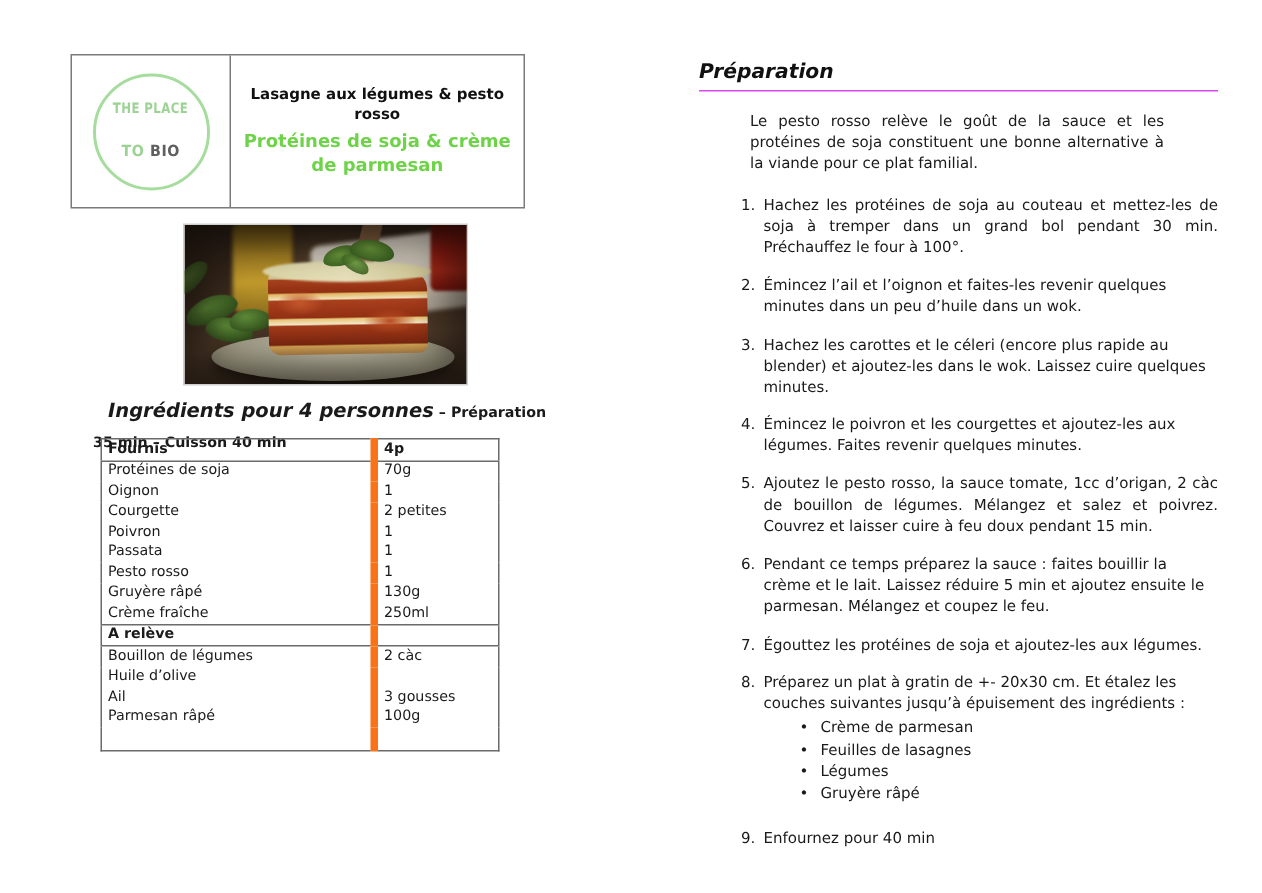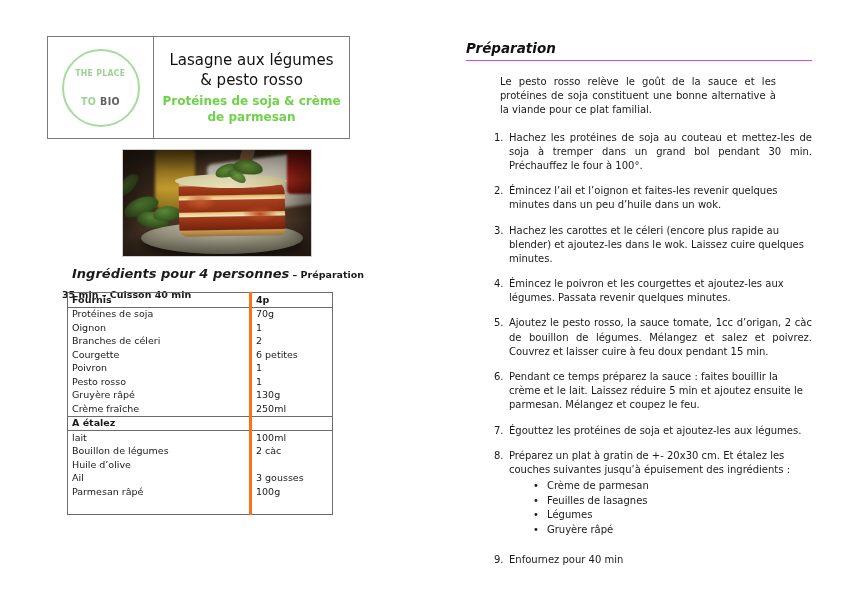--- a/index.html
+++ b/index.html
@@ -11,21 +11,21 @@
   .header-box{position:absolute;left:47px;top:36px;width:301px;height:101px;
     border:1px solid #7a7a7a;display:flex;}
   .logo-cell{width:105px;border-right:1px solid #7a7a7a;display:flex;align-items:center;justify-content:center;}
   .logo-circle{width:74px;height:74px;border:2px solid #a6dc9e;border-radius:50%;
     display:flex;flex-direction:column;align-items:center;justify-content:center;gap:18px;}
   .logo-l1{color:#9cd394;font-size:8.5px;font-weight:600;letter-spacing:.3px;transform:scale(.92,1.12);white-space:nowrap;}
   .logo-l2{font-size:9.5px;font-weight:600;letter-spacing:.4px;transform:scaleY(1.08);white-space:nowrap;}
   .logo-to{color:#9cd394;margin-top:32px;}
   .logo-bio{color:#5f5f5f;}
   .title-cell{flex:1;display:flex;flex-direction:column;justify-content:center;text-align:center;padding:4px 8px;gap:2px;}
-  .title-black{font-size:15px;font-weight:400;line-height:1.35;color:#111;}
+  .title-black{font-size:10px;font-weight:700;line-height:1.35;color:#111;}
   .title-green{font-size:12px;font-weight:700;line-height:1.35;color:#6ed348;}
   
   .photo{position:absolute;left:122px;top:149px;width:188px;height:106px;overflow:hidden;
     border:1px solid #cfcfcf;
     background:linear-gradient(175deg,#241b13 0%,#38291c 40%,#4e3b2a 70%,#3a2c20 100%);}
   .photo div{position:absolute;}
   .ph-glow{left:34px;top:-4px;width:130px;height:76px;background:radial-gradient(ellipse at center,rgba(150,118,80,.5),transparent 70%);filter:blur(3px);}
   .ph-oil{left:32px;top:-2px;width:40px;height:62px;border-radius:5px 5px 9px 9px;
     background:linear-gradient(180deg,#584410,#a88324 35%,#caa22e 65%,#8f6f1d);filter:blur(1.5px);opacity:.95;}
   .ph-towel{left:86px;top:8px;width:106px;height:52px;transform:rotate(-7deg);border-radius:6px;
@@ -66,21 +66,21 @@
   .ph-vignette{inset:0;box-shadow:inset 0 0 26px 12px rgba(10,6,3,.55);}
   
   .ing-heading{position:absolute;left:62px;top:263px;width:318px;line-height:1.25;text-indent:10px;}
   .ing-heading .h-main{font-style:italic;font-weight:700;font-size:13px;}
   .ing-heading .h-suffix{font-size:9.5px;font-weight:600;}
   
   .ing-table{position:absolute;left:67px;top:292px;width:266px;border-collapse:collapse;
     font-size:9.5px;line-height:1.1;table-layout:fixed;}
   .ing-table{border:1px solid #6b6b6b;}
   .ing-table td{padding:1.5px 4px;height:10.5px;vertical-align:middle;overflow:hidden;white-space:nowrap;}
-  .ing-table td.qty{border-left:3px solid #f97316;width:72px;}
+  .ing-table td.qty{border-left:5px solid #f97316;width:72px;}
   .ing-table tr.hdr td{font-weight:700;border-bottom:1px solid #6b6b6b;}
   .ing-table tr.sec td{font-weight:700;border-top:1px solid #6b6b6b;border-bottom:1px solid #6b6b6b;}
   .ing-table tr.spacer td{height:12px;}
   
   .prep{position:absolute;left:466px;top:40px;width:346px;}
   .prep-heading{font-style:italic;font-weight:600;font-size:13.5px;color:#111;
     border-bottom:1px solid #d946ef;padding-bottom:4px;}
   .prep-intro{margin:14px 36px 0 34px;font-size:10px;line-height:1.42;text-align:justify;}
   .steps{margin-top:13px;margin-left:28px;width:318px;}
   .step{display:flex;margin-bottom:11px;font-size:10px;line-height:1.42;}
@@ -145,51 +145,47 @@
       </tr>
       <tr>
           <td>Protéines de soja</td>
           <td class="qty">70g</td>
         </tr>
       <tr>
           <td>Oignon</td>
           <td class="qty">1</td>
         </tr>
       <tr>
-          <td>Branches de céleri</td>
-          <td class="qty">2</td>
-        </tr>
-      <tr>
           <td>Courgette</td>
-          <td class="qty">6 petites</td>
+          <td class="qty">2 petites</td>
         </tr>
       <tr>
           <td>Poivron</td>
+          <td class="qty">1</td>
+        </tr>
+      <tr>
+          <td>Passata</td>
           <td class="qty">1</td>
         </tr>
       <tr>
           <td>Pesto rosso</td>
           <td class="qty">1</td>
         </tr>
       <tr>
           <td>Gruyère râpé</td>
           <td class="qty">130g</td>
         </tr>
       <tr>
           <td>Crème fraîche</td>
           <td class="qty">250ml</td>
         </tr>
       <tr class="sec">
-        <td>A étalez</td>
+        <td>A relève</td>
         <td class="qty"></td>
       </tr>
-      <tr>
-          <td>lait</td>
-          <td class="qty">100ml</td>
-        </tr>
       <tr>
           <td>Bouillon de légumes</td>
           <td class="qty">2 càc</td>
         </tr>
       <tr>
           <td>Huile d’olive</td>
           <td class="qty"></td>
         </tr>
       <tr>
           <td>Ail</td>
@@ -217,21 +213,21 @@
       <div class="step">
         <span class="step-num">2.</span>
         <span class="step-text">Émincez l’ail et l’oignon et faites-les revenir quelques minutes dans un peu d’huile dans un wok.</span>
       </div>
       <div class="step">
         <span class="step-num">3.</span>
         <span class="step-text">Hachez les carottes et le céleri (encore plus rapide au blender) et ajoutez-les dans le wok. Laissez cuire quelques minutes.</span>
       </div>
       <div class="step">
         <span class="step-num">4.</span>
-        <span class="step-text">Émincez le poivron et les courgettes et ajoutez-les aux légumes. Passata revenir quelques minutes.</span>
+        <span class="step-text">Émincez le poivron et les courgettes et ajoutez-les aux légumes. Faites revenir quelques minutes.</span>
       </div>
       <div class="step justify">
         <span class="step-num">5.</span>
         <span class="step-text">Ajoutez le pesto rosso, la sauce tomate, 1cc d’origan, 2 càc de bouillon de légumes. Mélangez et salez et poivrez. Couvrez et laisser cuire à feu doux pendant 15 min.</span>
       </div>
       <div class="step">
         <span class="step-num">6.</span>
         <span class="step-text">Pendant ce temps préparez la sauce : faites bouillir la crème et le lait. Laissez réduire 5 min et ajoutez ensuite le parmesan. Mélangez et coupez le feu.</span>
       </div>
       <div class="step">

